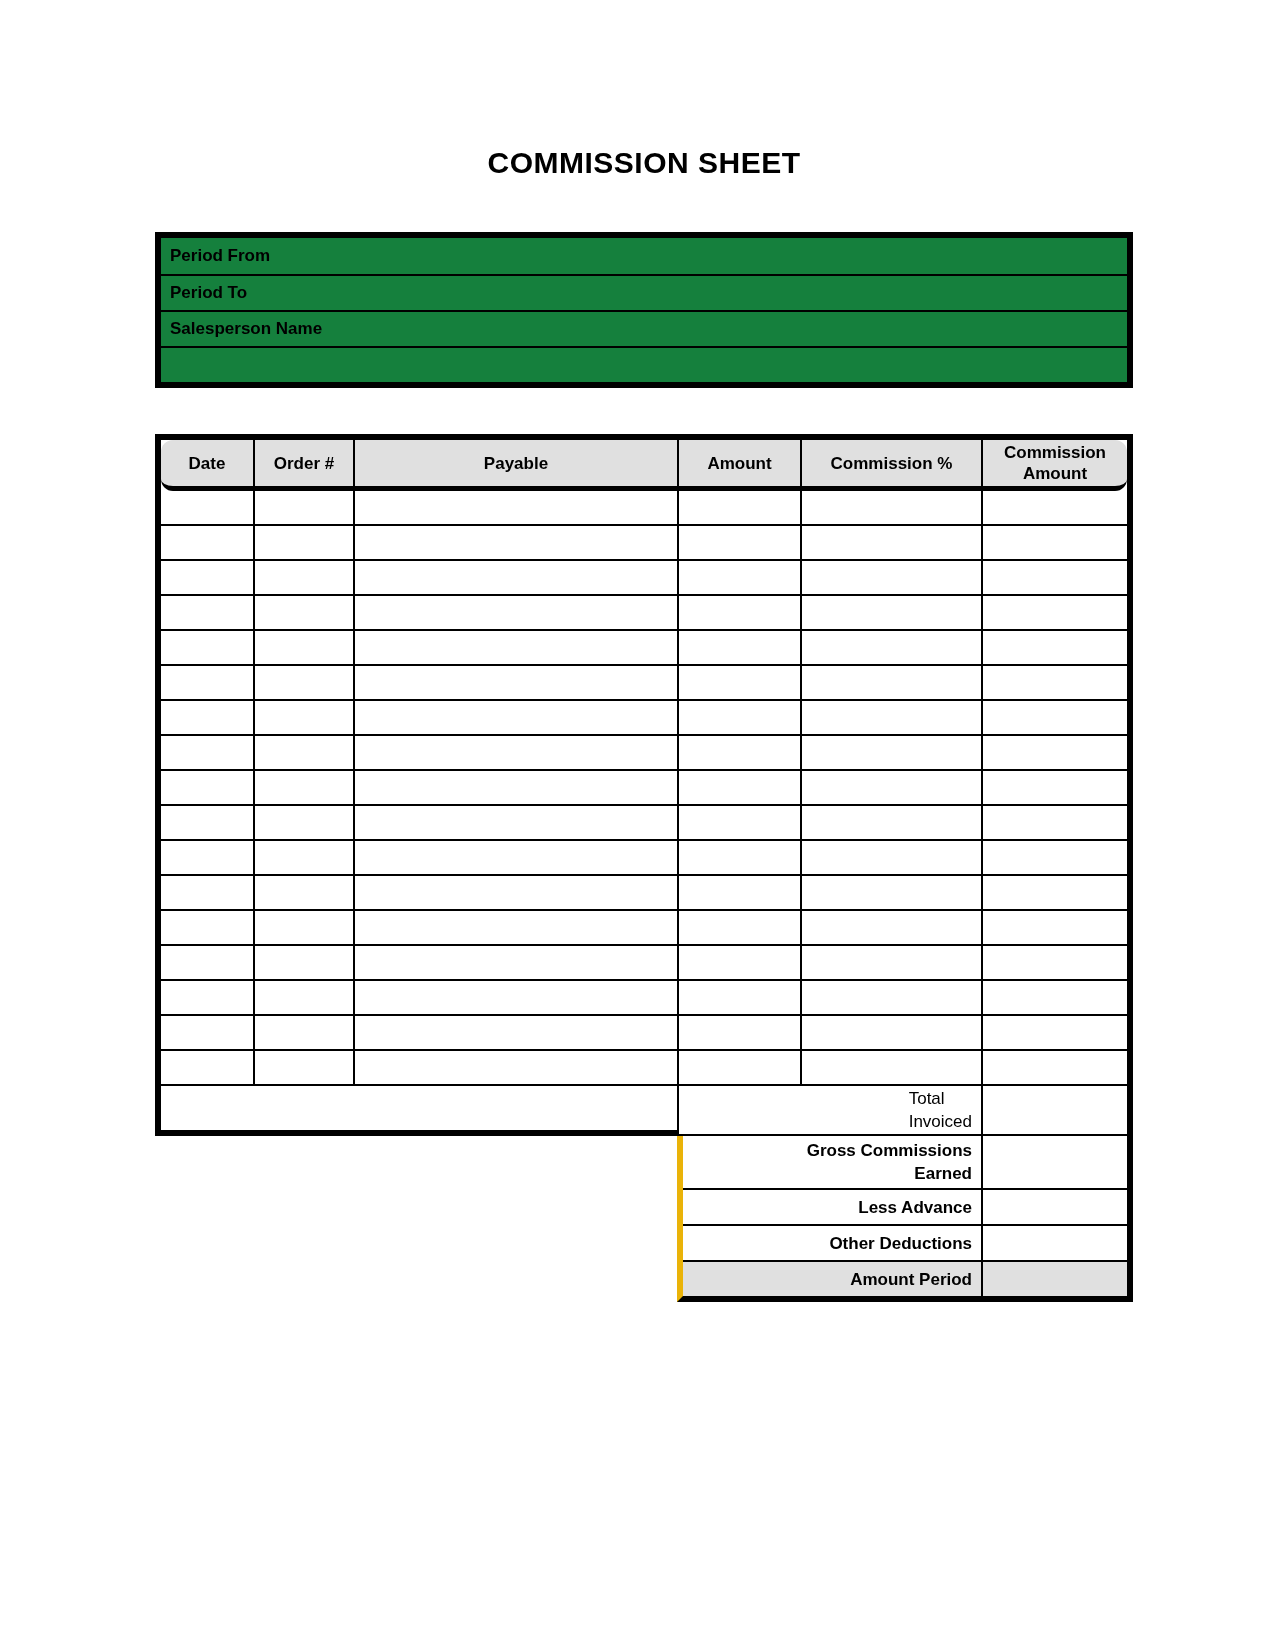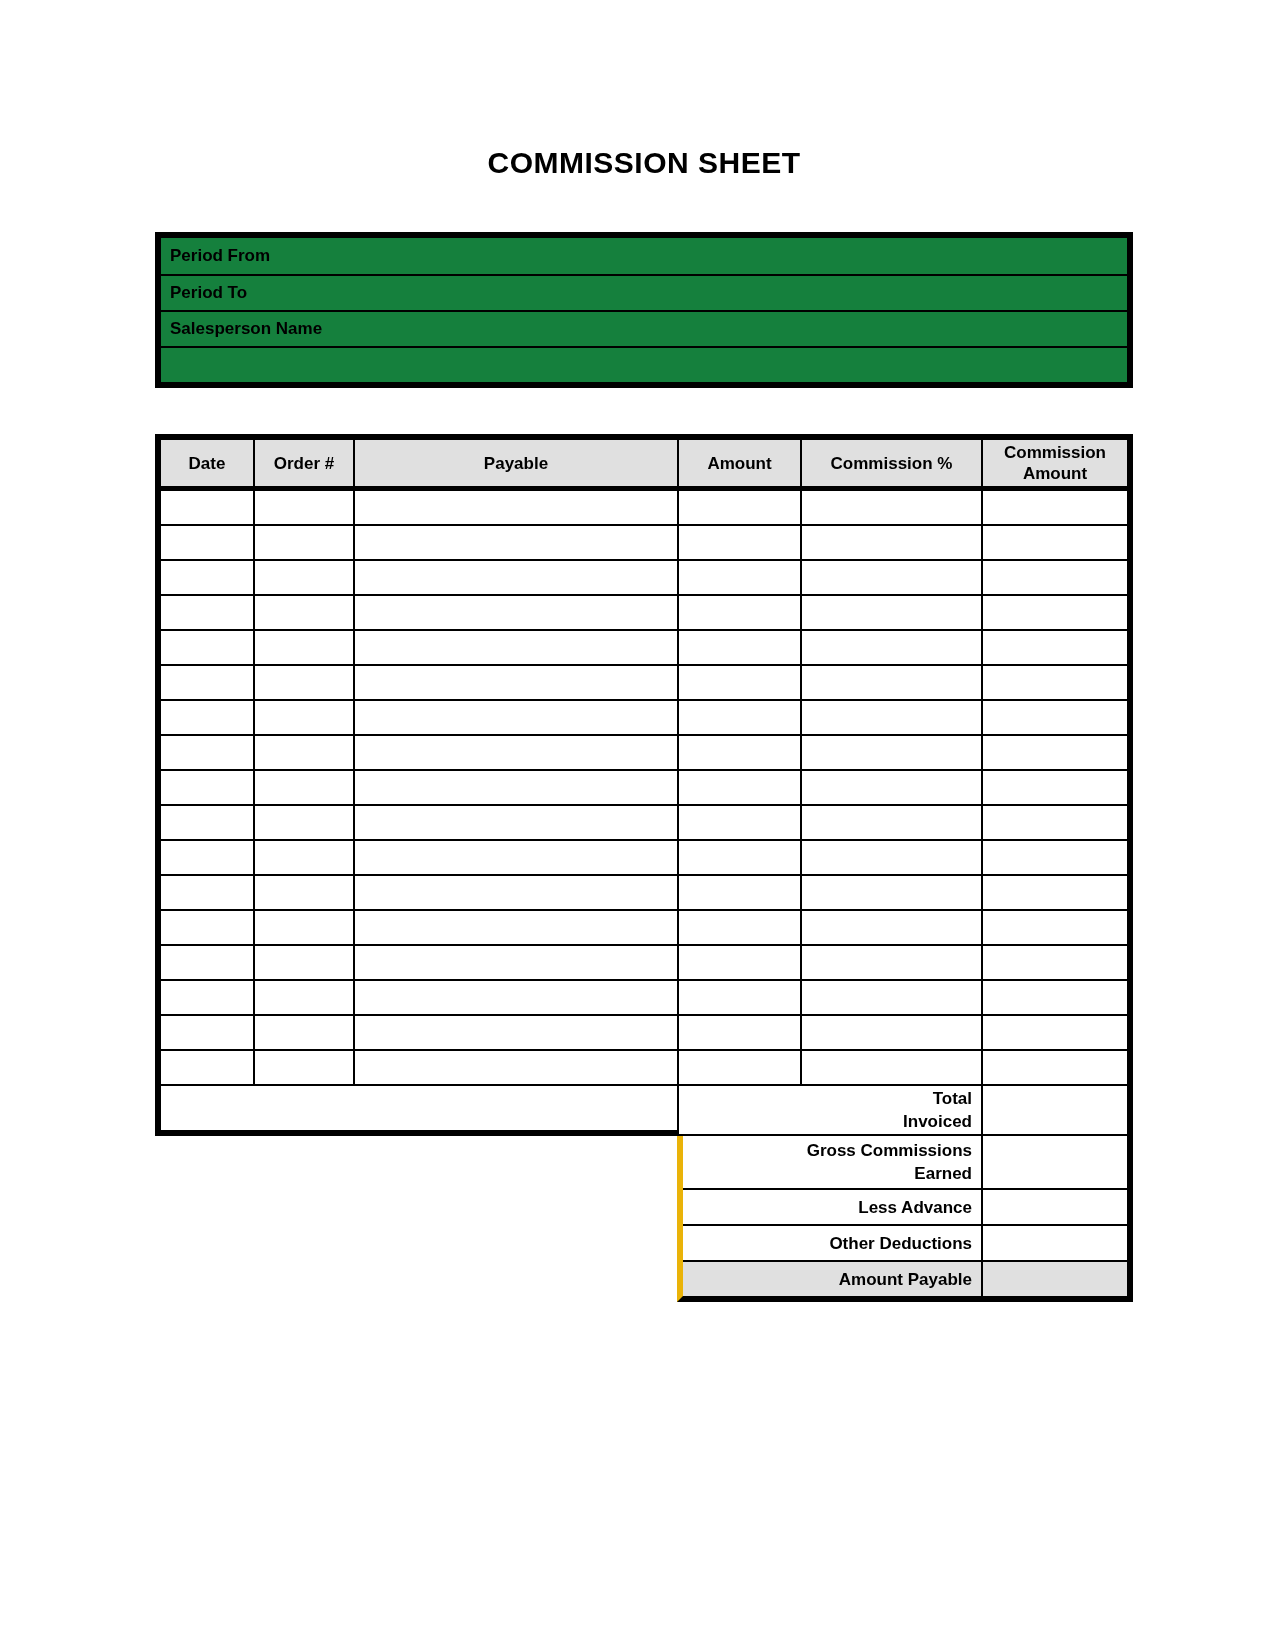--- a/index.html
+++ b/index.html
@@ -47,20 +47,21 @@
     border-left: 6px solid #000;
     border-right: 6px solid #000;
   }
   .grid-row {
     display: grid;
     grid-template-columns: 94px 100px 324px 123px 181px auto;
   }
   .header-row {
     background: #e0e0e0;
     border-bottom: 5px solid #000;
+    border-radius: 12px;
   }
   .header-row .cell {
     min-height: 43px;
     display: flex;
     align-items: center;
     justify-content: center;
     text-align: center;
     font-size: 17px;
     font-weight: bold;
     line-height: 21px;
@@ -80,23 +81,23 @@
   .total-row .spacer-cell {
     border-right: 2px solid #000;
     border-bottom: 6px solid #000;
   }
   .total-row .label-cell {
     border-right: 2px solid #000;
     border-bottom: 2px solid #000;
     display: flex;
     align-items: center;
     justify-content: flex-end;
-    text-align: right;
+    text-align: left;
     font-size: 17px;
-    font-weight: bold;
+    font-weight: normal;
     line-height: 23px;
     white-space: pre-line;
     padding-right: 9px;
   }
   .total-row .value-cell { border-bottom: 2px solid #000; }
 
   
   .summary {
     margin-left: 522px;
     width: 456px;
@@ -313,18 +314,18 @@
     </div>
     <div class="summary-row">
       <div class="label-cell">Less Advance</div>
       <div class="value-cell"></div>
     </div>
     <div class="summary-row">
       <div class="label-cell">Other Deductions</div>
       <div class="value-cell"></div>
     </div>
     <div class="summary-row hl">
-      <div class="label-cell">Amount Payable</div>
+      <div class="label-cell">Amount Period</div>
       <div class="value-cell"></div>
     </div>
   </div>
 
 </div>
 
 </body></html>

